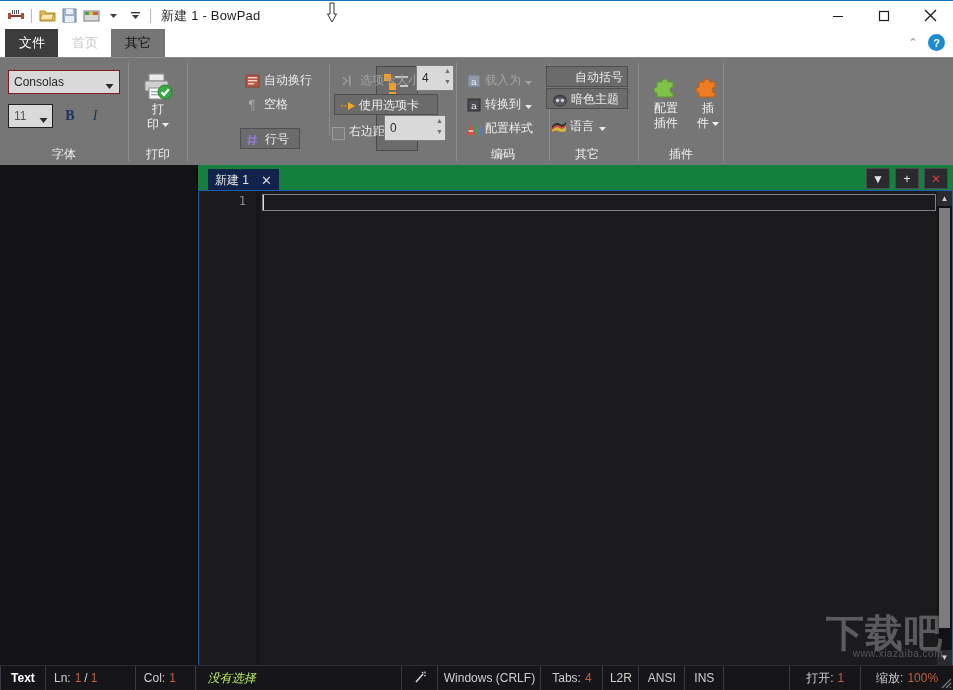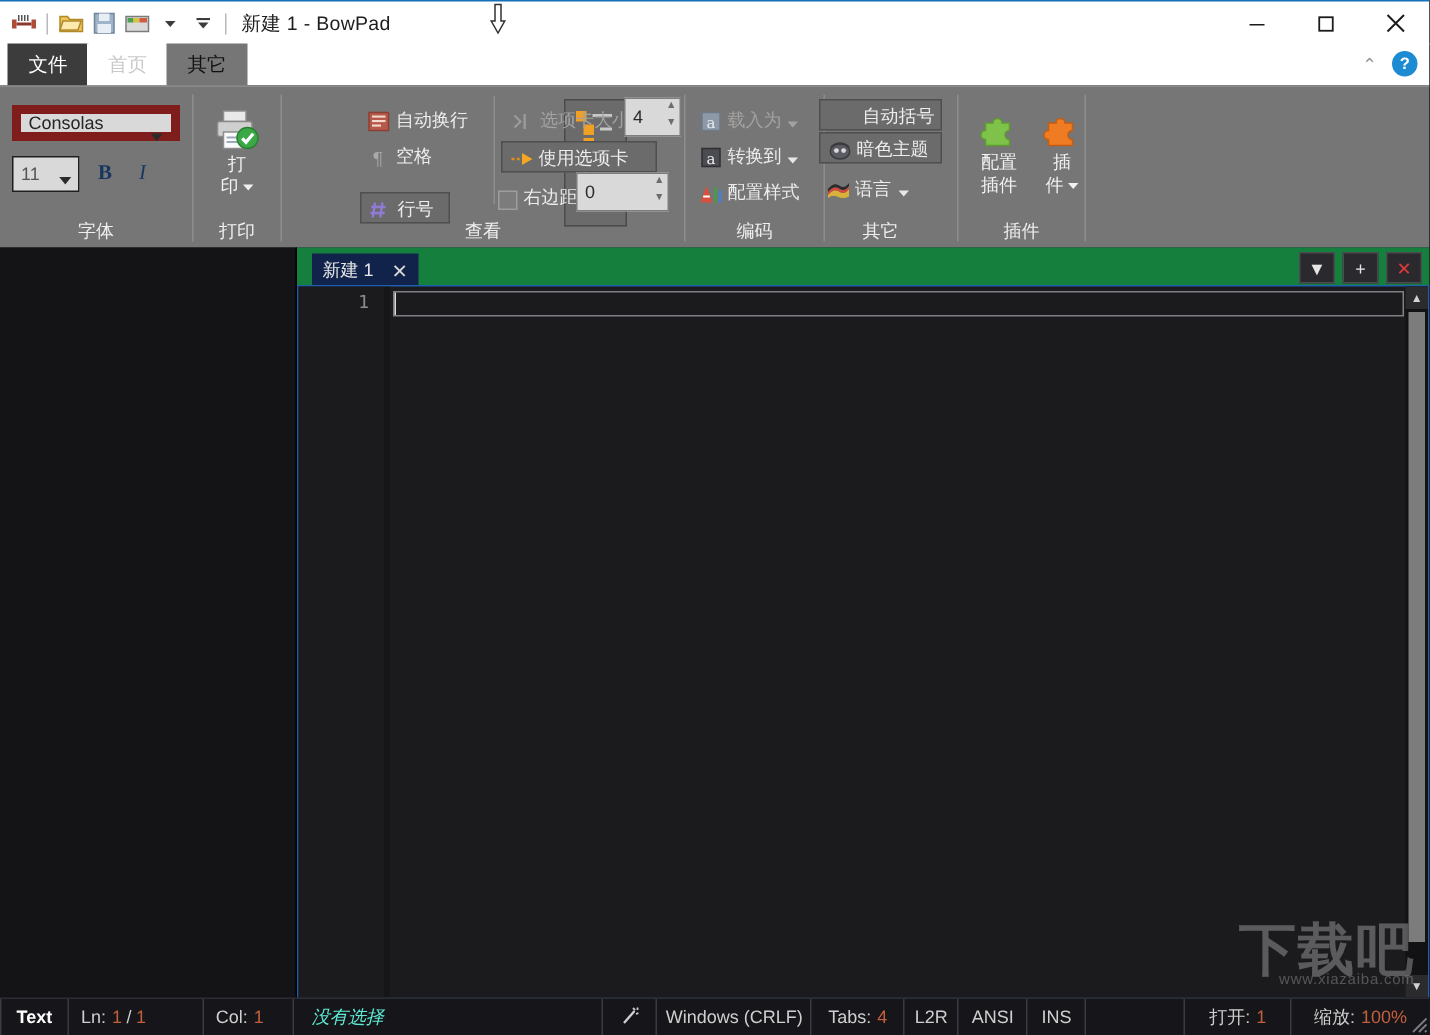--- a/index.html
+++ b/index.html
@@ -61,21 +61,21 @@
   .rgroup .glabel{
     position:absolute;bottom:3px;left:0;width:100%;text-align:center;
     color:#efefef;font-size:12px;
   }
   .gsep{position:absolute;top:5px;width:1px;height:98px;background:#8d8d8d;}
   .gsep.short{top:6px;height:80px;}
 
   
   .fontbox{
     position:absolute;left:8px;top:12px;width:112px;height:24px;
-    background:#d9d9d9;border:6px solid #7f1d1d;box-sizing:border-box;
+    background:#d9d9d9;border:1px solid #7f1d1d;box-sizing:border-box;
     display:flex;align-items:center;padding-left:5px;color:#262626;font-size:12px;
   }
   .fontbox .caret{position:absolute;right:5px;top:8px;}
   .sizebox{
     position:absolute;left:8px;top:46px;width:45px;height:24px;
     background:#d9d9d9;border:1px solid #1f1f1f;box-sizing:border-box;
     display:flex;align-items:center;padding-left:5px;color:#555;font-size:12px;
   }
   .sizebox .caret{position:absolute;right:4px;top:8px;}
   .bbtn{position:absolute;top:48px;width:20px;height:20px;display:flex;align-items:center;justify-content:center;
@@ -160,21 +160,21 @@
     position:absolute;left:0;bottom:0;width:953px;height:24px;
     background:#15151a;color:#cfcfcf;font-size:12px;
     display:flex;align-items:center;border-top:1px solid #2c2c34;
   }
   .scell{
     height:24px;display:flex;align-items:center;justify-content:center;
     border-right:1px solid #3a3a44;box-sizing:border-box;padding:0 8px;white-space:nowrap;
   }
   .scell.first{border-left:1px solid #3a3a44;}
   .num{color:#c2603c;}
-  .ital{font-style:italic;color:#5eead4;}
+  .ital{font-style:italic;color:#bef264;}
 
   
   .watermark{
     position:absolute;right:6px;bottom:22px;width:150px;height:60px;
     pointer-events:none;opacity:.30;
   }
   .wm-main{
     position:absolute;right:4px;top:0;color:#efefef;font-size:38px;font-weight:bold;
     font-family:"DejaVu Sans",sans-serif;letter-spacing:1px;
   }
@@ -406,21 +406,20 @@
         <span>右边距</span>
       </div>
       <div class="spin" style="left:196px;top:57px;width:62px;height:26px;">
         <span>0</span>
         <span class="arrows">
           <span>▲</span>
             <span>▼</span>
         </span>
       </div>
 
-      <div class="glabel">查看</div>
     </div>
     <div class="gsep" style="left:456px;"></div>
 
     <div class="rgroup" style="left:457px;width:92px;">
       <div class="srow dim" style="left:4px;top:10px;width:86px;">
         <span class="sic">
           <svg width="14" height="14" viewBox="0 0 14 14">
             <rect x="1" y="1" width="12" height="12" fill="#8e99a8" stroke="#6f7987"></rect>
             <text x="4" y="11" font-size="10" fill="#e8edf3" font-family="DejaVu Serif, serif">a</text>
           </svg>

